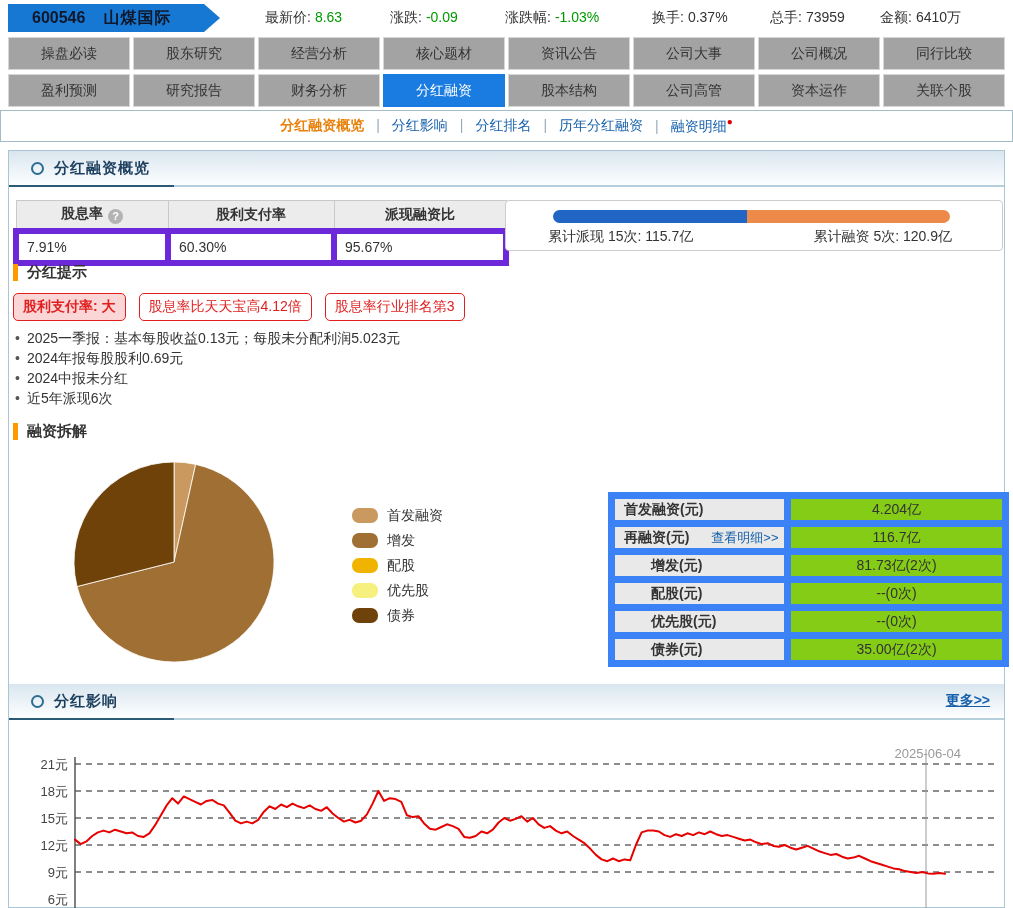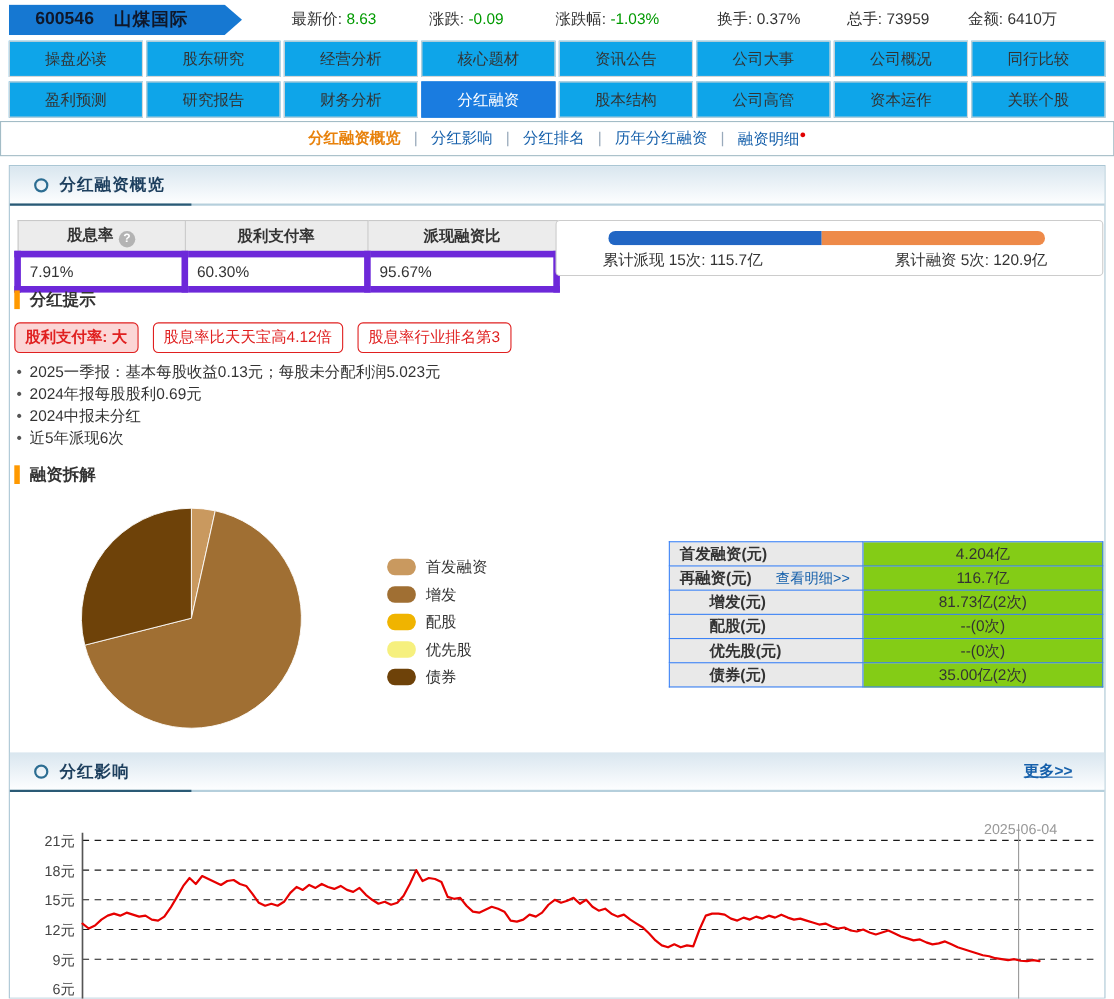--- a/index.html
+++ b/index.html
@@ -14,41 +14,41 @@
   .stock-badge .name{margin-left:18px;letter-spacing:1px;}
   .q-item{position:absolute;top:9px;font-size:14px;white-space:nowrap;}
   .q-item .q-label{color:#333;}
   .q-item .q-value{margin-left:4px;}
   .q-item:nth-of-type(2){left:265px;} .q-item:nth-of-type(3){left:390px;}
   .q-item:nth-of-type(4){left:505px;} .q-item:nth-of-type(5){left:652px;}
   .q-item:nth-of-type(6){left:770px;} .q-item:nth-of-type(7){left:880px;}
   
   .navgrid{position:absolute;top:37px;left:8px;width:997px;display:grid;
         grid-template-columns:repeat(8,1fr);grid-auto-rows:33px;gap:4px 3px;}
-  .nav-btn{background:#0ea5e9;border:1px solid #d6d6d6;color:#333;font-size:14px;
+  .nav-btn{background:#a3a3a3;border:1px solid #d6d6d6;color:#333;font-size:14px;
         display:flex;align-items:center;justify-content:center;cursor:pointer;box-sizing:border-box;}
   .nav-btn.active{background:#1a7ce0;border-color:#1a7ce0;color:#fff;}
   
   .subnav{position:absolute;top:110px;left:0;width:1011px;height:30px;border:1px solid #a3bcc6;
         display:flex;align-items:center;justify-content:center;font-size:14px;background:#fff;}
   .sn-link{color:#1660ab;cursor:pointer;white-space:nowrap;}
   .sn-link.active{color:#e8820c;font-weight:bold;}
   .sn-link + .sn-link::before{content:"|";color:#9ab;margin:0 12px;font-weight:normal;}
   .sn-dot{color:#e00000;font-size:10px;}
   
   .mainbox{position:absolute;top:150px;left:8px;width:995px;height:756px;
         border:1px solid #aac6d4;box-sizing:content-box;}
   .sec-h{position:absolute;left:0;right:0;height:34px;display:flex;align-items:center;
         background:linear-gradient(#d9e6ef,#fdfeff);border-bottom:2px solid #b5cfdc;}
   .sec-h::after{content:"";position:absolute;left:0;bottom:-2px;width:165px;height:2px;background:#2a5a75;}
   .sec-h .ring{width:9px;height:9px;border:2px solid #2c6d92;border-radius:50%;margin:0 10px 0 22px;}
   .sec-h .sec-title{font-size:15px;font-weight:bold;color:#1d3f5e;letter-spacing:1px;}
   .sec-h1{top:0;}
   .sec-h2{top:533px;}
-  .more-link{margin-left:auto;margin-right:29px;color:#1660ab;font-size:14px;font-weight:bold;
+  .more-link{margin-left:auto;margin-right:14px;color:#1660ab;font-size:14px;font-weight:bold;
         text-decoration:underline;cursor:pointer;}
   
   .ov-table{position:absolute;left:4px;top:49px;width:490px;border-collapse:collapse;table-layout:fixed;}
   .ov-table th{height:25px;background:#ececec;border:1px solid #c9c9c9;font-size:14px;color:#333;font-weight:bold;}
   .ov-table td{height:22px;border:6px solid #6d28d9;font-size:14px;color:#333;padding:2px 8px;background:#fff;}
   .help-icon{display:inline-block;width:15px;height:15px;border-radius:50%;background:#b3b3b3;color:#fff;
         font-size:11px;line-height:15px;text-align:center;margin-left:5px;vertical-align:-2px;cursor:pointer;}
   
   .bar-panel{position:absolute;left:496px;top:49px;width:498px;height:51px;border:1px solid #ccc;
         border-radius:4px;box-sizing:border-box;background:#fff;}
@@ -65,21 +65,21 @@
   .bullets{position:absolute;left:6px;top:177px;list-style:none;margin:0;padding:0;font-size:14px;color:#333;}
   .bullets li{line-height:20px;}
   .bullets li::before{content:"•";color:#555;margin-right:7px;}
   
   .pie-svg{position:absolute;left:55px;top:301px;}
   .legend{position:absolute;left:343px;top:352px;font-size:14px;color:#333;}
   .legend-item{display:flex;align-items:center;height:25px;gap:9px;}
   .sw{width:26px;height:15px;border-radius:7px;background:#ccc;}
   .fin-table{position:absolute;left:599px;top:341px;width:394px;border-collapse:collapse;
         table-layout:fixed;font-size:14px;color:#333;}
-  .fin-table td{border:1px solid #3b82f6;height:21px;padding:0 6px;}
+  .fin-table td{border:7px solid #3b82f6;height:21px;padding:0 6px;}
   .fin-table td.flabel{background:#e9e9e9;font-weight:bold;padding-left:9px;white-space:nowrap;}
   .fin-table tr.sub td.flabel{padding-left:36px;}
   .fin-table td.fvalue{text-align:center;background:#84cc16;font-weight:normal;}
   .detail-link{color:#1660ab;font-weight:normal;margin-left:22px;cursor:pointer;font-size:13px;text-decoration:none;}
   
   .chart-svg{position:absolute;left:0;top:593px;}
 </style>
 </head>
 <body>
 

